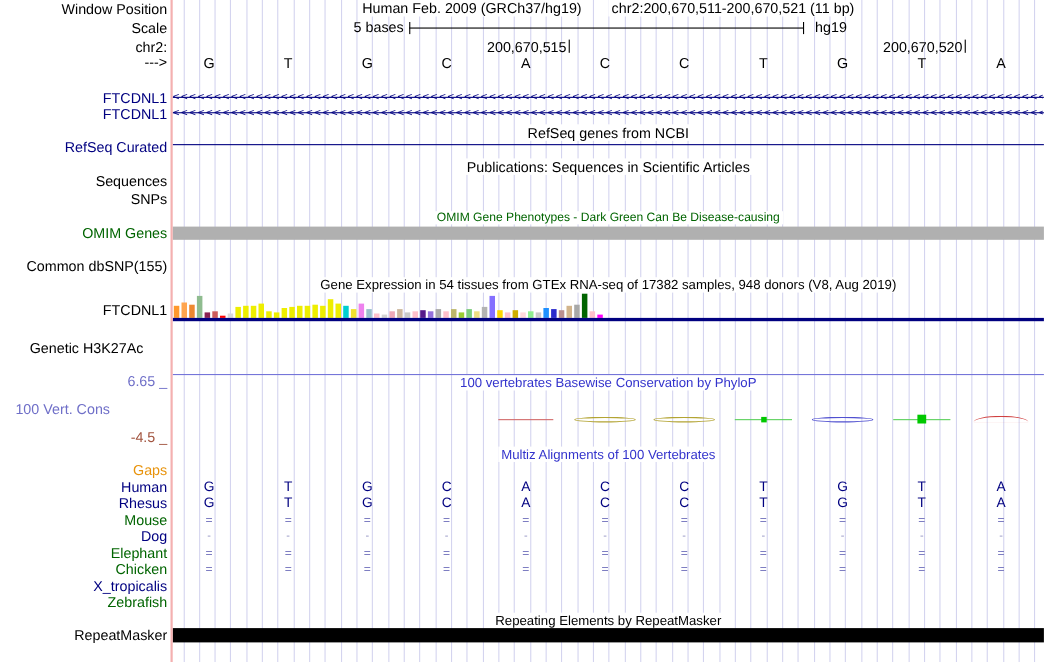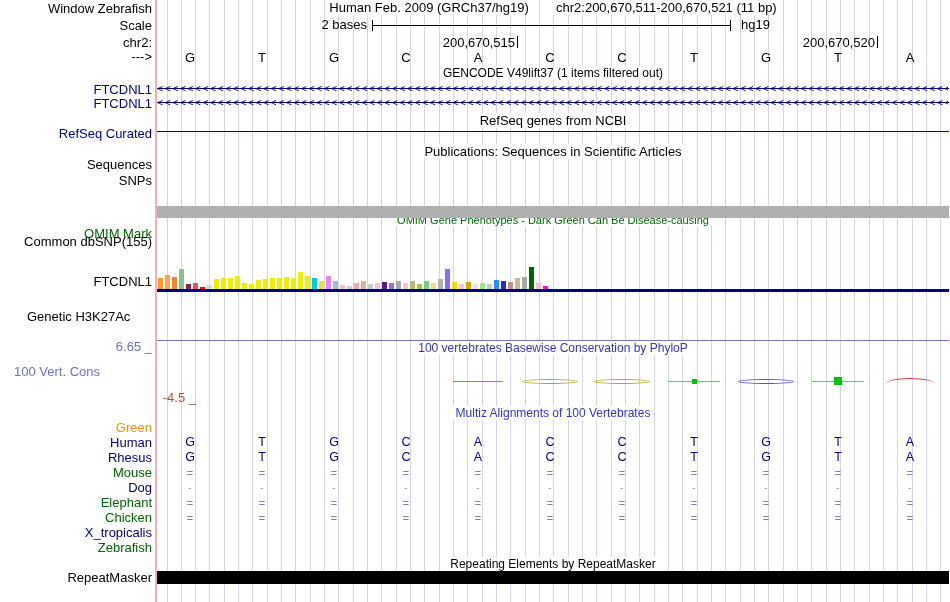--- a/index.html
+++ b/index.html
@@ -5,24 +5,24 @@
   html,body{margin:0;padding:0;background:#fff;}
   .browser{position:relative;width:950px;height:602px;background:#fff;overflow:hidden;
            font-family:"Liberation Sans",sans-serif;color:#000;}
   .lbl{position:absolute;font-size:13px;line-height:14px;white-space:nowrap;}
   .r{left:0;width:152px;text-align:right;}
   .title{position:absolute;left:157px;width:792px;text-align:center;font-size:12px;line-height:13px;white-space:nowrap;}
   .title>span{background:#fff;padding:0 3px;}
   .sm{font-size:13px;line-height:11px;}
   .md{font-size:11px;line-height:12px;}
   .navy{color:#000080;}
-  .green{color:#006400;margin-top:22px;}
+  .green{color:#006400;}
   .blue{color:#3333cc;}
   .consv{color:#6f6fc8;}
-  .consmin{color:#a2543f;padding-left:44px;}
+  .consmin{color:#a2543f;}
   .hline{position:absolute;left:157px;width:792px;}
   .arrowtxt{position:absolute;left:157px;width:791px;overflow:hidden;white-space:nowrap;
             font-family:"DejaVu Sans Mono",monospace;font-size:10px;line-height:11px;
             letter-spacing:1.55px;color:#000080;}
 </style>
 </head>
 <body>
 
 <div class="browser">
 
@@ -155,21 +155,21 @@
       <div style="position: absolute; left: 543px; top: 286px; width: 5px; height: 3px; background: rgb(255, 0, 255);"></div>
       <div style="position: absolute; left: 453px; top: 381px; width: 50px; height: 1px; background: rgb(210, 106, 106);"></div>
       <div style="position: absolute; left: 522px; top: 379px; width: 56px; height: 5px; border: 1px solid rgb(179, 164, 51); border-radius: 50%; box-sizing: border-box;"></div>
       <div style="position: absolute; left: 594px; top: 379px; width: 56px; height: 5px; border: 1px solid rgb(179, 164, 51); border-radius: 50%; box-sizing: border-box;"></div>
       <div style="position: absolute; left: 668px; top: 381px; width: 52px; height: 1px; background: rgb(90, 208, 90);"></div>
       <div style="position: absolute; left: 691.5px; top: 378.5px; width: 5px; height: 5px; background: rgb(0, 200, 0);"></div>
       <div style="position: absolute; left: 738px; top: 379px; width: 56px; height: 5px; border: 1px solid rgb(80, 80, 208); border-radius: 50%; box-sizing: border-box;"></div>
       <div style="position: absolute; left: 812px; top: 381px; width: 52px; height: 1px; background: rgb(90, 208, 90);"></div>
       <div style="position: absolute; left: 834px; top: 377px; width: 8px; height: 8px; background: rgb(0, 200, 0);"></div>
       <div style="position: absolute; left: 885px; top: 378px; width: 50px; height: 5px; border-top: 1.5px solid rgb(208, 64, 64); border-radius: 50% 50% 0px 0px / 100% 100% 0px 0px;"></div>
-      <div style="position: absolute; left: 0px; top: 421px; width: 152px; text-align: right; color: rgb(232, 147, 12); font: 13px / 14px &quot;Liberation Sans&quot;, sans-serif; white-space: nowrap;">Green</div>
+      <div style="position: absolute; left: 0px; top: 421px; width: 152px; text-align: right; color: rgb(232, 147, 12); font: 13px / 14px &quot;Liberation Sans&quot;, sans-serif; white-space: nowrap;">Gaps</div>
       <div style="position: absolute; left: 0px; top: 436px; width: 152px; text-align: right; color: rgb(0, 0, 128); font: 13px / 14px &quot;Liberation Sans&quot;, sans-serif; white-space: nowrap;">Human</div>
       <div style="position: absolute; left: 182px; top: 436px; width: 16px; text-align: center; color: rgb(0, 0, 128); font: 12.5px / 13px &quot;Liberation Sans&quot;, sans-serif;">G</div>
       <div style="position: absolute; left: 254px; top: 436px; width: 16px; text-align: center; color: rgb(0, 0, 128); font: 12.5px / 13px &quot;Liberation Sans&quot;, sans-serif;">T</div>
       <div style="position: absolute; left: 326px; top: 436px; width: 16px; text-align: center; color: rgb(0, 0, 128); font: 12.5px / 13px &quot;Liberation Sans&quot;, sans-serif;">G</div>
       <div style="position: absolute; left: 398px; top: 436px; width: 16px; text-align: center; color: rgb(0, 0, 128); font: 12.5px / 13px &quot;Liberation Sans&quot;, sans-serif;">C</div>
       <div style="position: absolute; left: 470px; top: 436px; width: 16px; text-align: center; color: rgb(0, 0, 128); font: 12.5px / 13px &quot;Liberation Sans&quot;, sans-serif;">A</div>
       <div style="position: absolute; left: 542px; top: 436px; width: 16px; text-align: center; color: rgb(0, 0, 128); font: 12.5px / 13px &quot;Liberation Sans&quot;, sans-serif;">C</div>
       <div style="position: absolute; left: 614px; top: 436px; width: 16px; text-align: center; color: rgb(0, 0, 128); font: 12.5px / 13px &quot;Liberation Sans&quot;, sans-serif;">C</div>
       <div style="position: absolute; left: 686px; top: 436px; width: 16px; text-align: center; color: rgb(0, 0, 128); font: 12.5px / 13px &quot;Liberation Sans&quot;, sans-serif;">T</div>
       <div style="position: absolute; left: 758px; top: 436px; width: 16px; text-align: center; color: rgb(0, 0, 128); font: 12.5px / 13px &quot;Liberation Sans&quot;, sans-serif;">G</div>
@@ -232,51 +232,51 @@
       <div style="position: absolute; left: 542px; top: 512px; width: 16px; text-align: center; color: rgb(126, 126, 194); font: 11px / 13px &quot;Liberation Sans&quot;, sans-serif;">=</div>
       <div style="position: absolute; left: 614px; top: 512px; width: 16px; text-align: center; color: rgb(126, 126, 194); font: 11px / 13px &quot;Liberation Sans&quot;, sans-serif;">=</div>
       <div style="position: absolute; left: 686px; top: 512px; width: 16px; text-align: center; color: rgb(126, 126, 194); font: 11px / 13px &quot;Liberation Sans&quot;, sans-serif;">=</div>
       <div style="position: absolute; left: 758px; top: 512px; width: 16px; text-align: center; color: rgb(126, 126, 194); font: 11px / 13px &quot;Liberation Sans&quot;, sans-serif;">=</div>
       <div style="position: absolute; left: 830px; top: 512px; width: 16px; text-align: center; color: rgb(126, 126, 194); font: 11px / 13px &quot;Liberation Sans&quot;, sans-serif;">=</div>
       <div style="position: absolute; left: 902px; top: 512px; width: 16px; text-align: center; color: rgb(126, 126, 194); font: 11px / 13px &quot;Liberation Sans&quot;, sans-serif;">=</div>
       <div style="position: absolute; left: 0px; top: 526px; width: 152px; text-align: right; color: rgb(0, 0, 128); font: 13px / 14px &quot;Liberation Sans&quot;, sans-serif; white-space: nowrap;">X_tropicalis</div>
       <div style="position: absolute; left: 0px; top: 541px; width: 152px; text-align: right; color: rgb(0, 100, 0); font: 13px / 14px &quot;Liberation Sans&quot;, sans-serif; white-space: nowrap;">Zebrafish</div>
     </div>
 
-  <div class="lbl r" style="top:2px">Window Zebrafish</div>
+  <div class="lbl r" style="top:2px">Window Position</div>
   <div class="lbl r" style="top:19px">Scale</div>
   <div class="lbl r" style="top:36px">chr2:</div>
   <div class="lbl r" style="top:50px">---&gt;</div>
 
   <div class="title" style="top:1px;font-size:13px">
     <span>Human Feb. 2009 (GRCh37/hg19)</span>
     <span style="display:inline-block;width:8px"></span>
     <span>chr2:200,670,511-200,670,521 (11 bp)</span>
   </div>
 
-  <div class="lbl" style="top:18px;left:0;width:367px;text-align:right">2 bases</div>
+  <div class="lbl" style="top:18px;left:0;width:367px;text-align:right">5 bases</div>
   <div style="position:absolute;left:372px;top:25px;width:358px;height:1px;background:#000"></div>
   <div style="position:absolute;left:372px;top:20px;width:1px;height:11px;background:#000"></div>
   <div style="position:absolute;left:730px;top:20px;width:1px;height:11px;background:#000"></div>
   <div class="lbl" style="top:18px;left:741px">hg19</div>
 
-  <div class="title" style="top:67px"><span>GENCODE V49lift37 (1 items filtered out)</span></div>
   <div class="title sm" style="top:115px"><span>RefSeq genes from NCBI</span></div>
   <div class="title sm" style="top:146px"><span>Publications: Sequences in Scientific Articles</span></div>
   <div class="title md green" style="top:192px"><span>OMIM Gene Phenotypes - Dark Green Can Be Disease-causing</span></div>
+  <div class="title" style="top:253px"><span>Gene Expression in 54 tissues from GTEx RNA-seq of 17382 samples, 948 donors (V8, Aug 2019)</span></div>
   <div class="title blue" style="top:342px"><span>100 vertebrates Basewise Conservation by PhyloP</span></div>
   <div class="title blue" style="top:407px"><span>Multiz Alignments of 100 Vertebrates</span></div>
   <div class="title" style="top:558px"><span>Repeating Elements by RepeatMasker</span></div>
 
   <div class="lbl r navy" style="top:83px">FTCDNL1</div>
   <div class="lbl r navy" style="top:97px">FTCDNL1</div>
   <div class="lbl r navy" style="top:127px">RefSeq Curated</div>
   <div class="lbl r" style="top:158px">Sequences</div>
   <div class="lbl r" style="top:174px">SNPs</div>
-  <div class="lbl r green" style="top:205px">OMIM Mark</div>
+  <div class="lbl r green" style="top:205px">OMIM Genes</div>
   <div class="lbl r" style="top:235px">Common dbSNP(155)</div>
   <div class="lbl r" style="top:275px">FTCDNL1</div>
   <div class="lbl" style="top:310px;left:27px">Genetic H3K27Ac</div>
   <div class="lbl r consv" style="top:340px">6.65 _</div>
   <div class="lbl consv" style="top:365px;left:14px">100 Vert. Cons</div>
   <div class="lbl r consmin" style="top:391px">-4.5 _</div>
   <div class="lbl r" style="top:571px">RepeatMasker</div>
 
   <div class="hline" style="top:88px;height:1px;background:#000080"></div>
   <div id="arrows1" class="arrowtxt" style="top:83px">&lt;&lt;&lt;&lt;&lt;&lt;&lt;&lt;&lt;&lt;&lt;&lt;&lt;&lt;&lt;&lt;&lt;&lt;&lt;&lt;&lt;&lt;&lt;&lt;&lt;&lt;&lt;&lt;&lt;&lt;&lt;&lt;&lt;&lt;&lt;&lt;&lt;&lt;&lt;&lt;&lt;&lt;&lt;&lt;&lt;&lt;&lt;&lt;&lt;&lt;&lt;&lt;&lt;&lt;&lt;&lt;&lt;&lt;&lt;&lt;&lt;&lt;&lt;&lt;&lt;&lt;&lt;&lt;&lt;&lt;&lt;&lt;&lt;&lt;&lt;&lt;&lt;&lt;&lt;&lt;&lt;&lt;&lt;&lt;&lt;&lt;&lt;&lt;&lt;&lt;&lt;&lt;&lt;&lt;&lt;&lt;&lt;&lt;&lt;&lt;&lt;&lt;&lt;&lt;&lt;&lt;&lt;&lt;&lt;&lt;&lt;&lt;&lt;&lt;&lt;&lt;&lt;&lt;&lt;&lt;</div>

